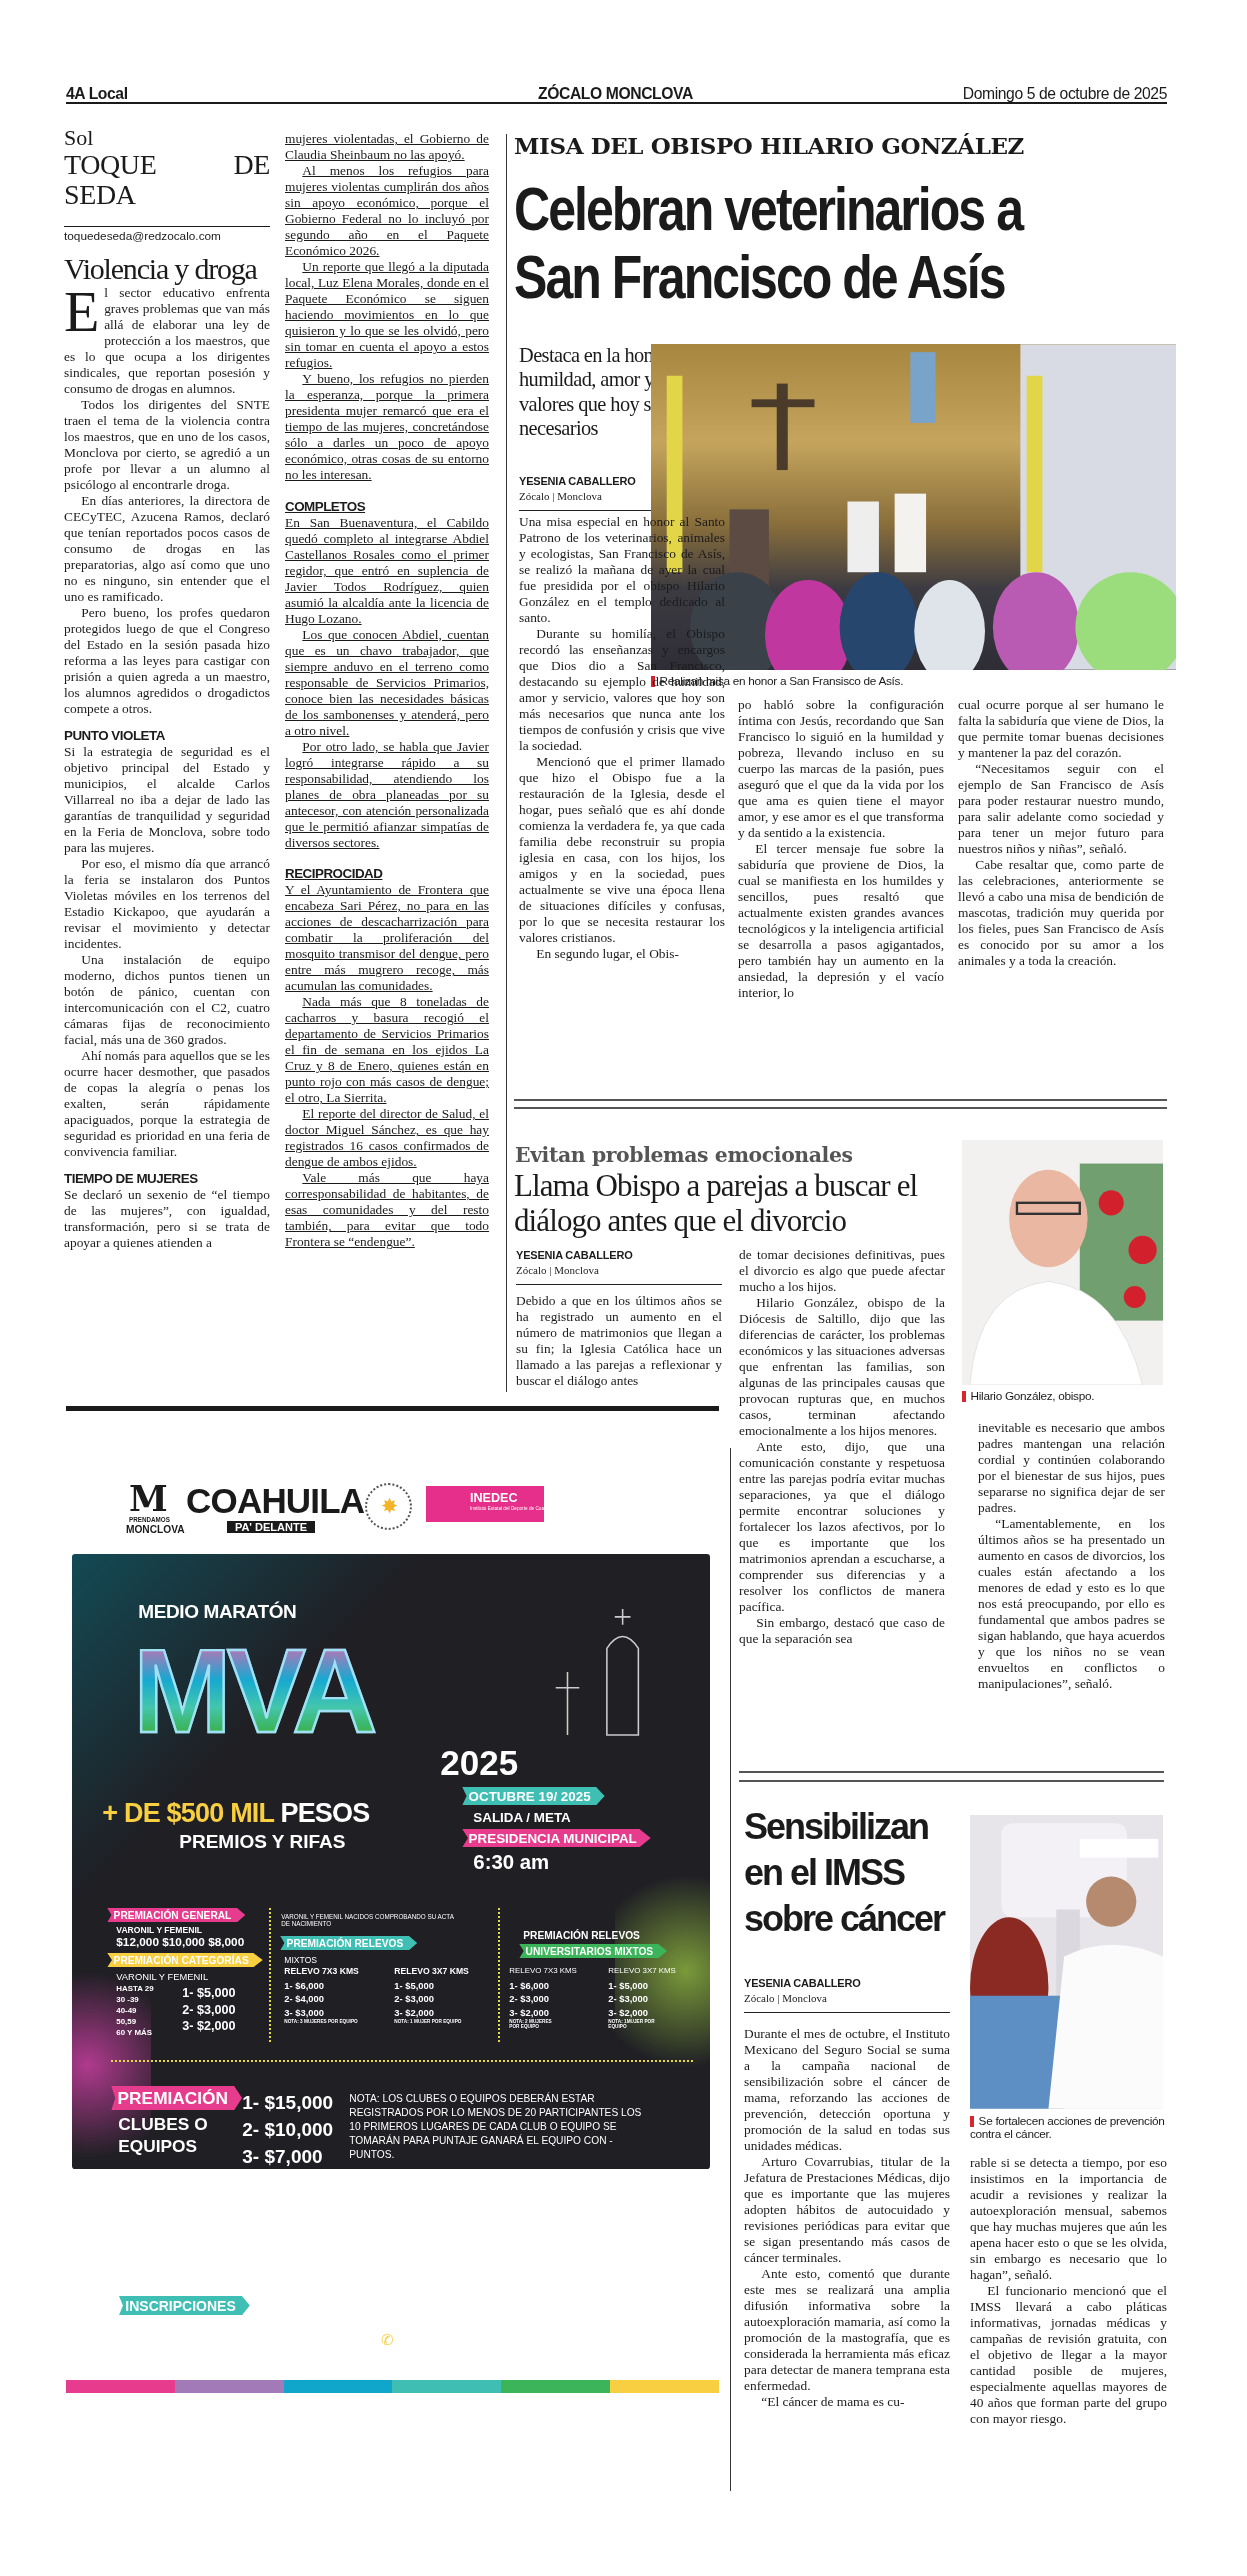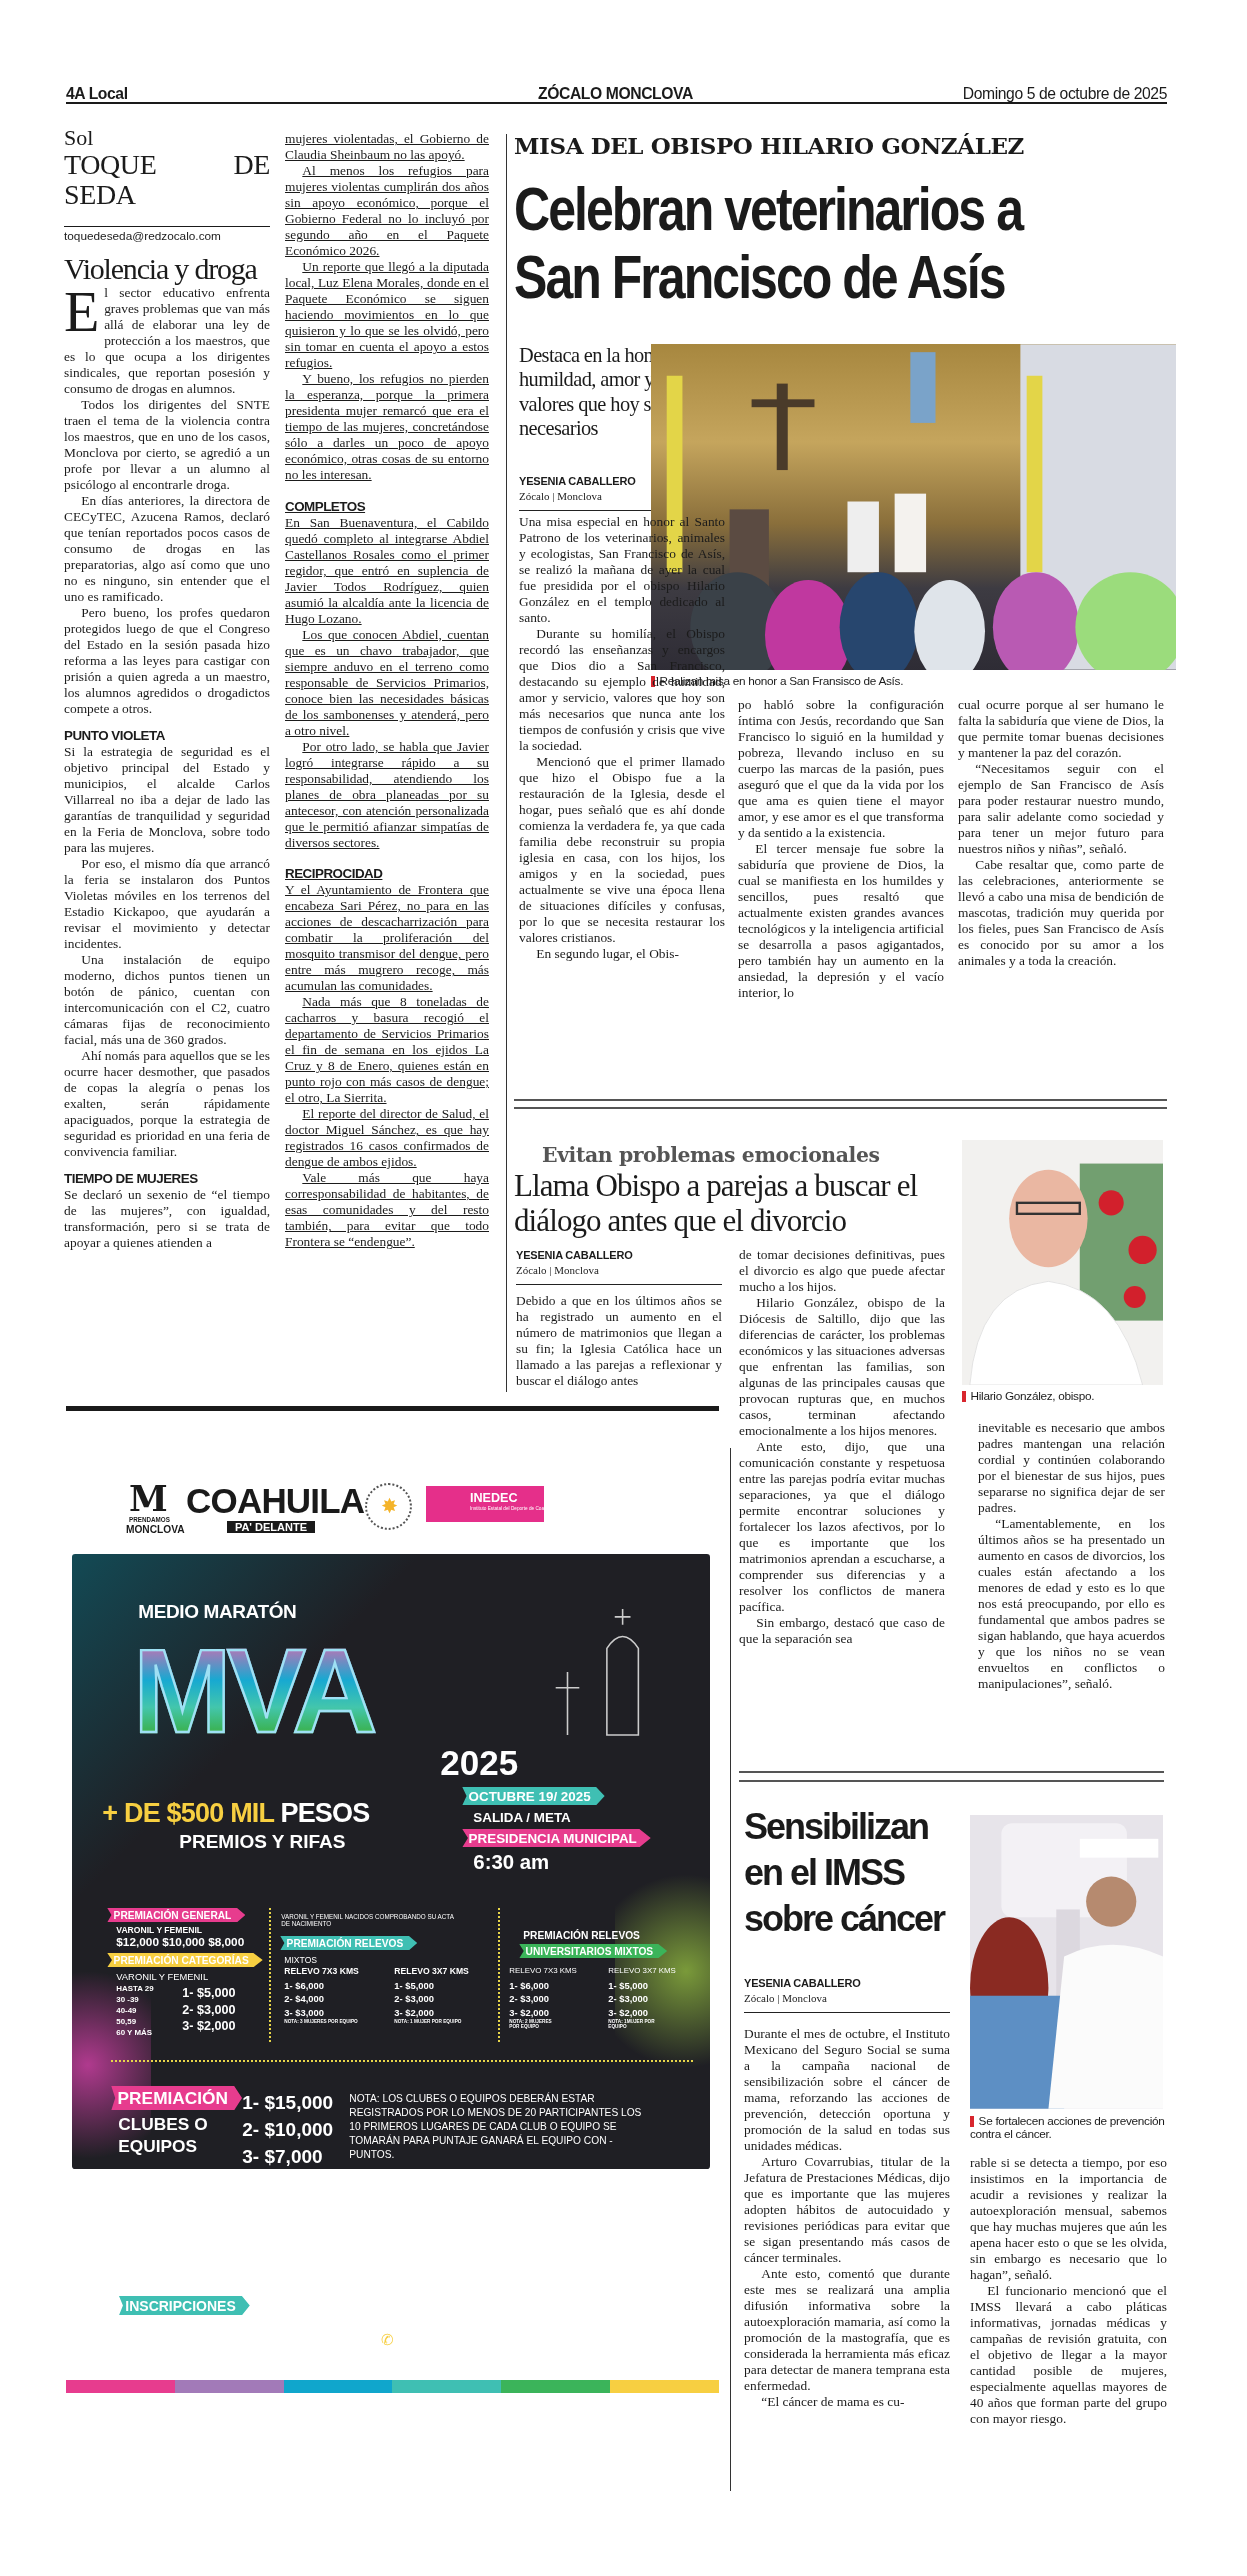--- a/index.html
+++ b/index.html
@@ -147,21 +147,21 @@
 </div>
 <div class="col" style="left:958px;top:697px;width:206px;">
   <p class="noindent">cual ocurre porque al ser humano le falta la sabiduría que viene de Dios, la que permite tomar buenas decisiones y mantener la paz del corazón.</p>
   <p>“Necesitamos seguir con el ejemplo de San Francisco de Asís para poder restaurar nuestro mundo, para salir adelante como sociedad y para tener un mejor futuro para nuestros niños y niñas”, señaló.</p>
   <p>Cabe resaltar que, como parte de las celebraciones, anteriormente se llevó a cabo una misa de bendición de mascotas, tradición muy querida por los fieles, pues San Francisco de Asís es conocido por su amor a los animales y a toda la creación.</p>
 </div>
 
 <div class="hrule" style="left:514px;top:1099px;width:653px;height:1.6px;"></div>
 <div class="hrule" style="left:514px;top:1107px;width:653px;height:1.6px;"></div>
 
-<div class="kicker2" style="left:542px;top:1143px;">Evitan problemas emocionales</div>
+<div class="kicker2" style="left:515px;top:1143px;">Evitan problemas emocionales</div>
 <div class="head2" style="left:514px;top:1168px;width:456px;">Llama Obispo a parejas a buscar el diálogo antes que el divorcio</div>
 <div class="byline" style="left:516px;top:1249px;width:206px;">
   <div class="by-name">YESENIA CABALLERO</div>
   <div class="by-place">Zócalo | Monclova</div>
 </div>
 <div class="col" style="left:516px;top:1293px;width:206px;">
   <p class="noindent">Debido a que en los últimos años se ha registrado un aumento en el número de matrimonios que llegan a su fin; la Iglesia Católica hace un llamado a las parejas a reflexionar y buscar el diálogo antes</p>
 </div>
 <div class="col" style="left:739px;top:1247px;width:206px;">
   <p class="noindent">de tomar decisiones definitivas, pues el divorcio es algo que puede afectar mucho a los hijos.</p>

